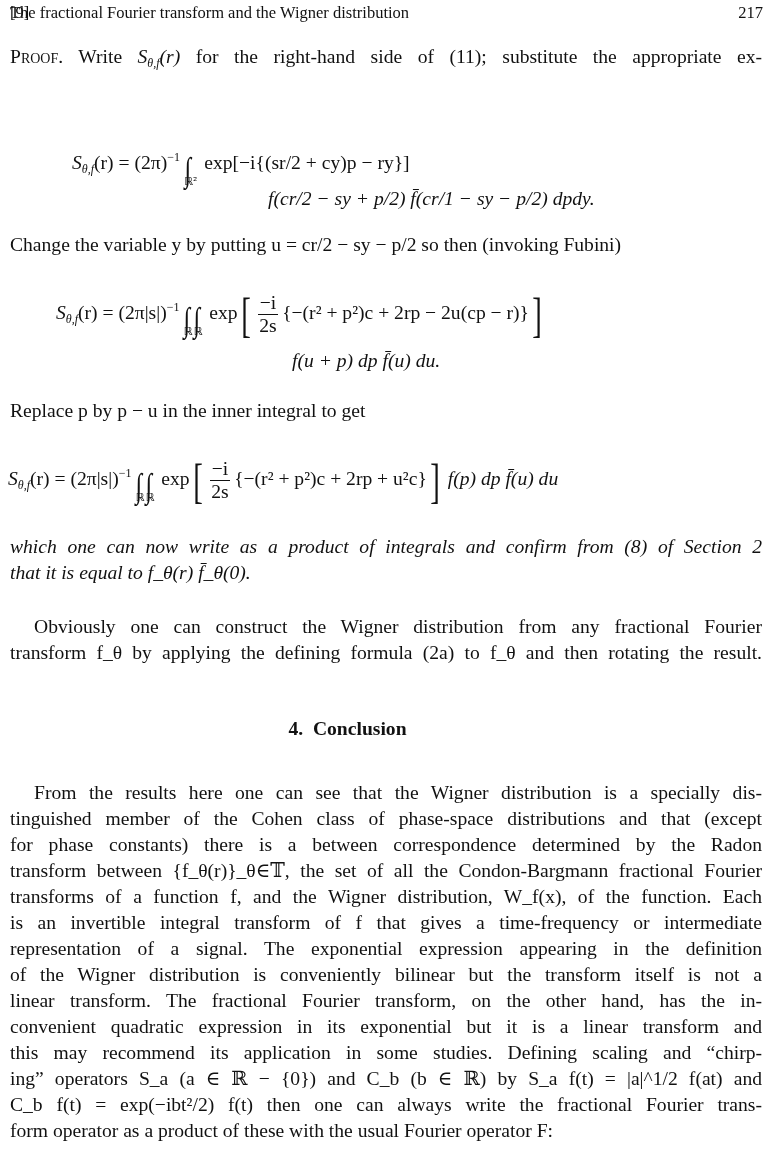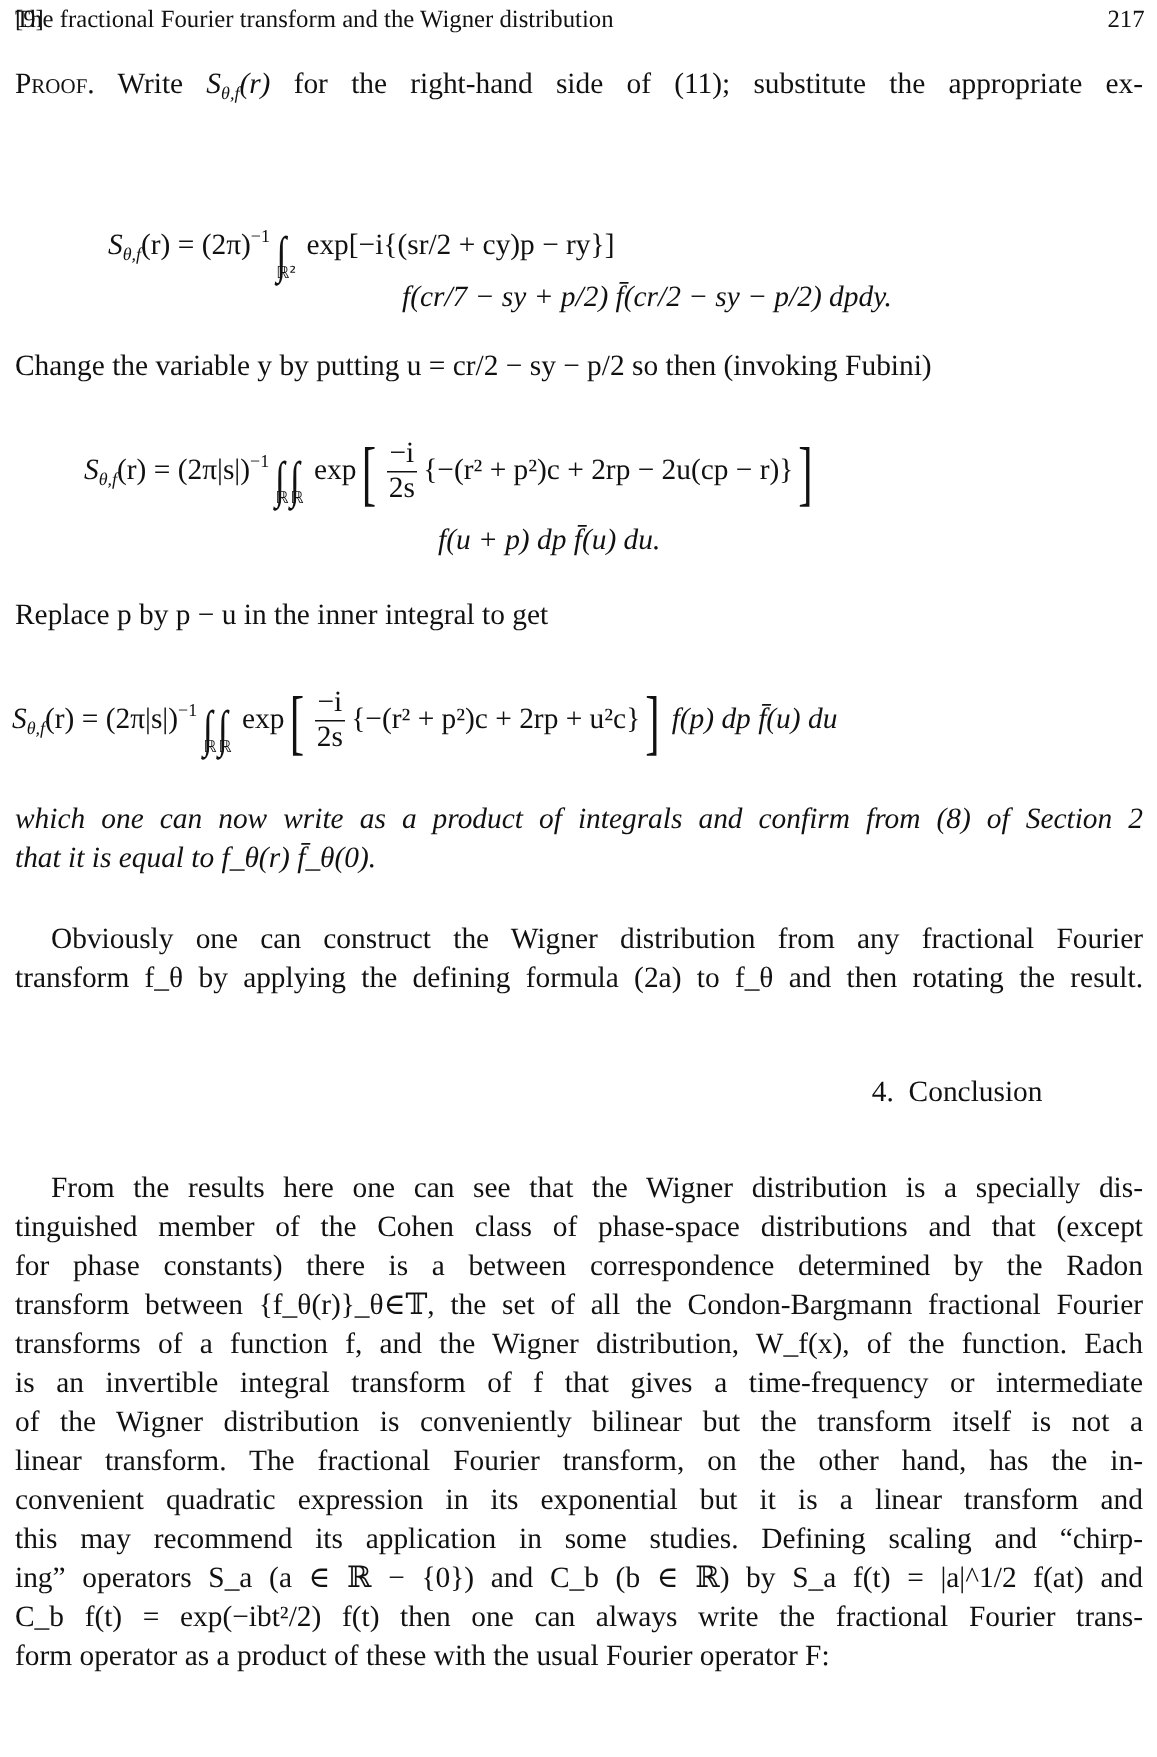--- a/index.html
+++ b/index.html
@@ -38,22 +38,22 @@
     display: inline-block; font-size: 34px; line-height: 20px; vertical-align: -12px;
     transform: scaleX(0.7); margin: 0 -2px;
   }
   .intsub { font-size: 11px; vertical-align: -16px; font-family: "DejaVu Sans", sans-serif; margin-left: -6px; margin-right: 2px; margin-top: 12px; }
   .frac { display: inline-block; vertical-align: middle; text-align: center; margin: 0 4px; }
   .frac .num { display: block; border-bottom: 1px solid #111; padding: 0 2px; line-height: 22px; }
   .frac .den { display: block; line-height: 22px; }
   .bigbr { display: inline-block; font-size: 48px; line-height: 40px; vertical-align: -12px; transform: scaleX(0.6); font-weight: 300; }
 
   .heading {
-    position: absolute; top: 716px; left: 0; width: 695px; text-align: right;
-    font-size: 19.6px; font-weight: normal; line-height: 26px;
+    position: absolute; top: 716px; left: 0; width: 695px; text-align: center;
+    font-size: 19.6px; font-weight: bold; line-height: 26px;
   }
 </style>
 </head>
 <body>
 
 <div class="page">
 
   <div class="running-head">
     <span class="left">[9]</span>
     <span class="center">The fractional Fourier transform and the Wigner distribution</span>
@@ -62,21 +62,21 @@
 
   <div class="para" style="top:44px;">
     <span class="line"><span class="sc">Proof.</span><span> Write </span><i>S</i><span class="sub">θ,f</span><i>(r)</i><span> for the right-hand side of (11); substitute the appropriate ex-</span></span>
   </div>
 
   <div class="eq" style="left:72px; top:144px;">
     <i>S</i><span class="sub">θ,f</span><span>(r) = (2π)</span><span class="sup">−1</span>
     <span class="integral">∫</span><span class="intsub">ℝ²</span>
     <span>exp[−i{(sr/2 + cy)p − ry}]</span>
   </div>
-  <div class="eq" style="left:268px; top:186px; font-style:italic;">f(cr/7 − sy + p/2) f̄(cr/2 − sy − p/2) dpdy.</div>
+  <div class="eq" style="left:268px; top:186px; font-style:italic;">f(cr/2 − sy + p/2) f̄(cr/1 − sy − p/2) dpdy.</div>
 
   <div class="para" style="top:232px;">
     <span class="line last">Change the variable y by putting u = cr/2 − sy − p/2 so then (invoking Fubini)</span>
   </div>
 
   <div class="eq" style="left:56px; top:292px;">
     <i>S</i><span class="sub">θ,f</span><span>(r) = (2π|s|)</span><span class="sup">−1</span>
     <span class="integral">∫</span><span class="intsub">ℝ</span><span class="integral">∫</span><span class="intsub">ℝ</span>
     <span>exp</span><span class="bigbr">[</span><span class="frac"><span class="num">−i</span><span class="den">2s</span></span><span>{−(r² + p²)c + 2rp − 2u(cp − r)}</span><span class="bigbr">]</span>
   </div>
@@ -108,20 +108,21 @@
     <span>Conclusion</span>
   </div>
 
   <div class="para" style="top:780px;">
     <span class="line indent">From the results here one can see that the Wigner distribution is a specially dis-</span>
     <span class="line">tinguished member of the Cohen class of phase-space distributions and that (except</span>
     <span class="line">for phase constants) there is a between correspondence determined by the Radon</span>
     <span class="line">transform between {f_θ(r)}_θ∈𝕋, the set of all the Condon-Bargmann fractional Fourier</span>
     <span class="line">transforms of a function f, and the Wigner distribution, W_f(x), of the function. Each</span>
     <span class="line">is an invertible integral transform of f that gives a time-frequency or intermediate</span>
+    <span class="line">representation of a signal.  The exponential expression appearing in the definition</span>
     <span class="line">of the Wigner distribution is conveniently bilinear but the transform itself is not a</span>
     <span class="line">linear transform.  The fractional Fourier transform, on the other hand, has the in-</span>
     <span class="line">convenient quadratic expression in its exponential but it is a linear transform and</span>
     <span class="line">this may recommend its application in some studies.  Defining scaling and “chirp-</span>
     <span class="line">ing” operators S_a (a ∈ ℝ − {0}) and C_b (b ∈ ℝ) by S_a f(t) = |a|^1/2 f(at) and</span>
     <span class="line">C_b f(t) = exp(−ibt²/2) f(t) then one can always write the fractional Fourier trans-</span>
     <span class="line last">form operator as a product of these with the usual Fourier operator F:</span>
   </div>
 
 </div>

